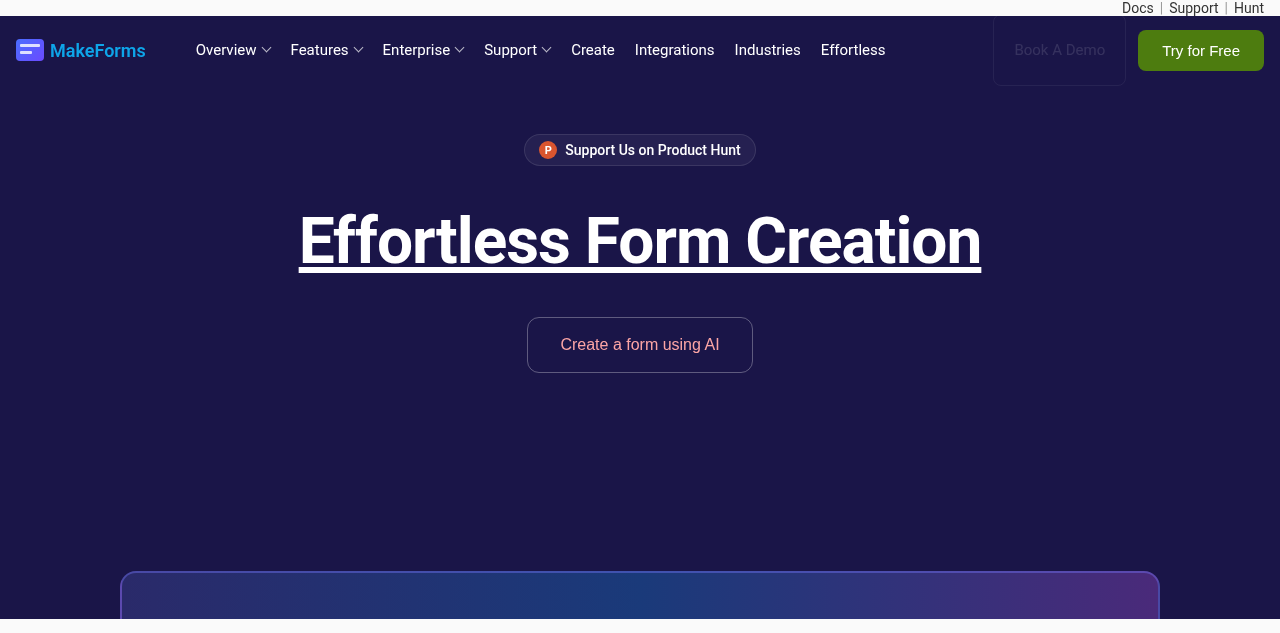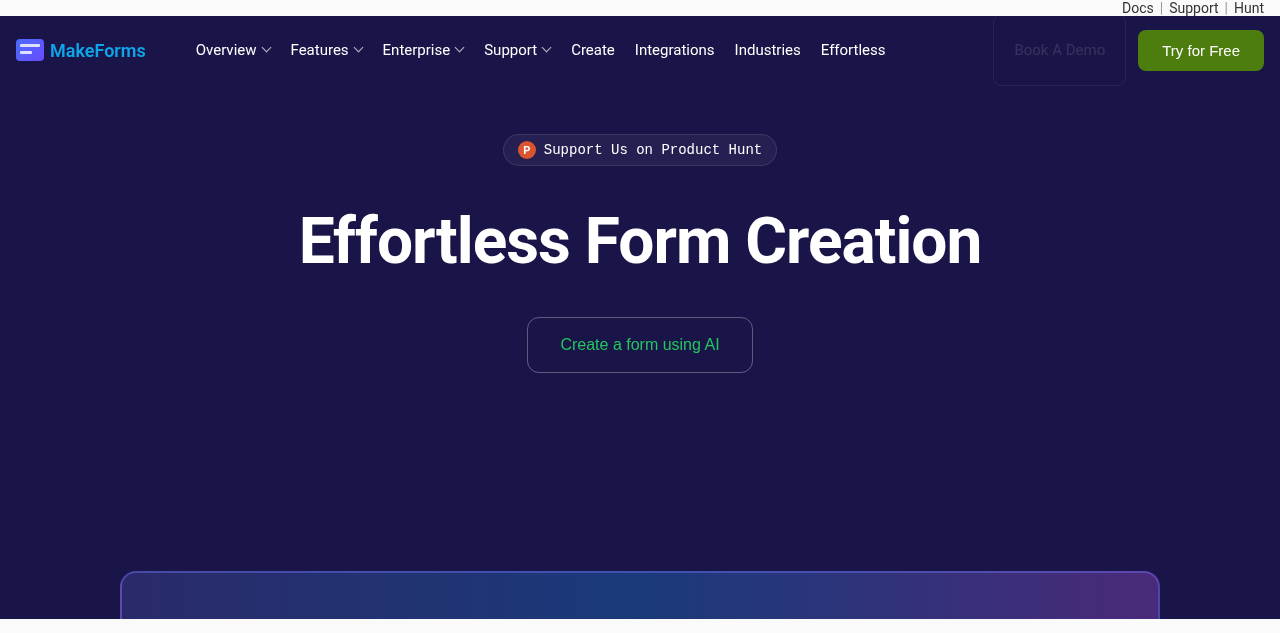--- a/index.html
+++ b/index.html
@@ -179,52 +179,52 @@
       justify-content: center;
       color: white;
       font-size: 11px;
       font-weight: bold;
     }
     
     .ph-text {
       color: white;
       font-size: 14px;
       font-weight: 500;
-      font-family: Liberation Mono, monospace;
     }
     
     .hero-title-1 {
       font-size: 64px;
       font-weight: 700;
       background: linear-gradient(90deg, #8b9aff, #c4aaff);
       -webkit-background-clip: text;
       background-clip: text;
       color: transparent;
       line-height: 1.1;
       letter-spacing: -1px;
     }
     
     .hero-title-2 {
       font-size: 64px;
       font-weight: 700;
       color: white;
       line-height: 1.2;
       letter-spacing: -1px;
       margin-bottom: 36px;
+      text-decoration: underline;
     }
     
     .hero-subtitle {
       color: white;
       font-size: 19px;
       margin-bottom: 56px;
     }
     
     .cta-button {
       display: inline-block;
-      color: #22c55e;
+      color: #fca5a5;
       border: 1px solid rgba(255,255,255,0.3);
       padding: 18px 32px;
       border-radius: 12px;
       font-size: 16px;
       font-weight: 500;
       cursor: pointer;
       background: transparent;
     }
     
     .preview-box {

